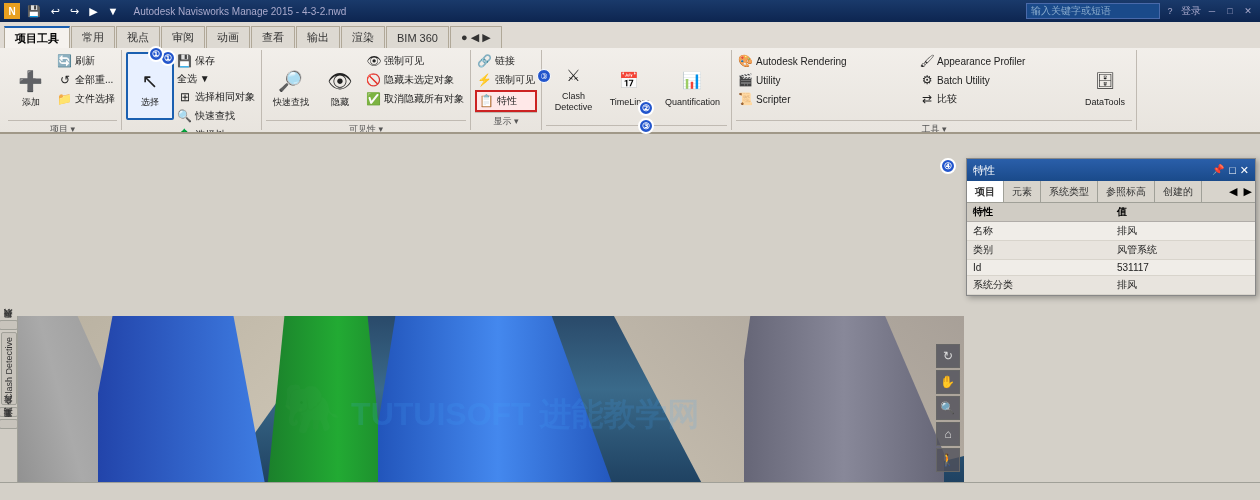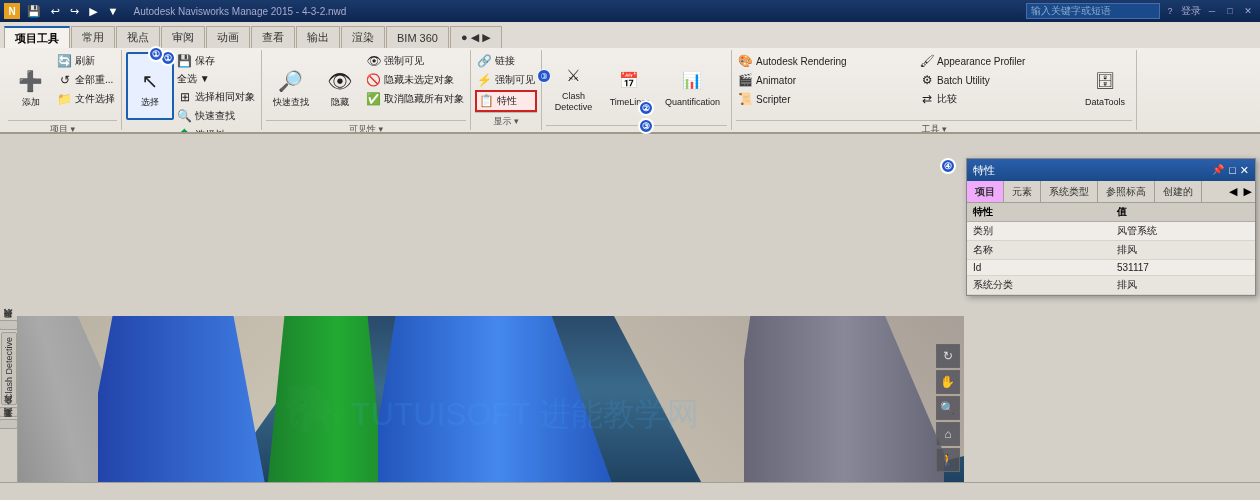--- a/index.html
+++ b/index.html
@@ -157,21 +157,21 @@
     }
     .props-tab {
       padding: 0 8px;
       display: flex;
       align-items: center;
       font-size: 10px;
       cursor: pointer;
       border-right: 1px solid #a0a098;
       color: #333;
     }
-    .props-tab.active { background: #f0abfc; font-weight: bold; }
+    .props-tab.active { background: #ffffff; font-weight: bold; }
     .props-table { width: 100%; border-collapse: collapse; }
     .props-table th {
       background: #d0ccc4;
       font-size: 10px;
       padding: 2px 6px;
       text-align: left;
       border-bottom: 1px solid #b0aca8;
       font-weight: bold;
     }
     .props-table td {
@@ -233,21 +233,21 @@
 
     
     .watermark {
       position: absolute;
       top: 50%;
       left: 50%;
       transform: translate(-50%, -50%);
       opacity: 0.15;
       color: #4af;
       font-size: 32px;
-      font-weight: normal;
+      font-weight: bold;
       white-space: nowrap;
       pointer-events: none;
       text-align: center;
     }
 
     
     .beam-left {
       position: absolute;
       bottom: 0;
       left: -20px;
@@ -547,21 +547,21 @@
 
     <div class="ribbon-section">
       <div class="ribbon-buttons">
         <div style="display:flex;flex-direction:column;gap:1px;min-width:180px;">
           <div class="ribbon-btn-row">
             <div class="ribbon-icon-sm">🎨</div>
             <span>Autodesk Rendering</span>
           </div>
           <div class="ribbon-btn-row">
             <div class="ribbon-icon-sm">🎬</div>
-            <span>Animator</span>
+            <span>Utility</span>
           </div>
           <div class="ribbon-btn-row">
             <div class="ribbon-icon-sm">📜</div>
             <span>Scripter</span>
           </div>
         </div>
         <div style="display:flex;flex-direction:column;gap:1px;min-width:160px;">
           <div class="ribbon-btn-row">
             <div class="ribbon-icon-sm">🖌</div>
             <span>Appearance Profiler</span>
@@ -650,26 +650,26 @@
   </div>
   <table class="props-table">
     <thead>
       <tr>
         <th>特性</th>
         <th>值</th>
       </tr>
     </thead>
     <tbody>
       <tr>
+        <td>名称</td>
+        <td>排风</td>
+      </tr>
+      <tr>
         <td>类别</td>
         <td>风管系统</td>
-      </tr>
-      <tr>
-        <td>名称</td>
-        <td>排风</td>
       </tr>
       <tr>
         <td>Id</td>
         <td>531117</td>
       </tr>
       <tr>
         <td>系统分类</td>
         <td>排风</td>
       </tr>
     </tbody>

